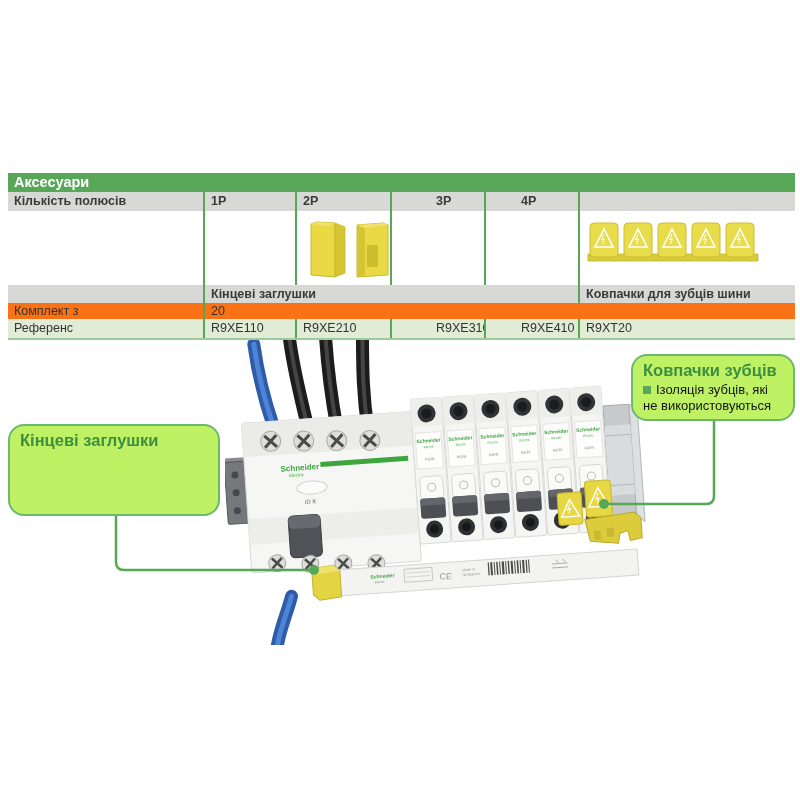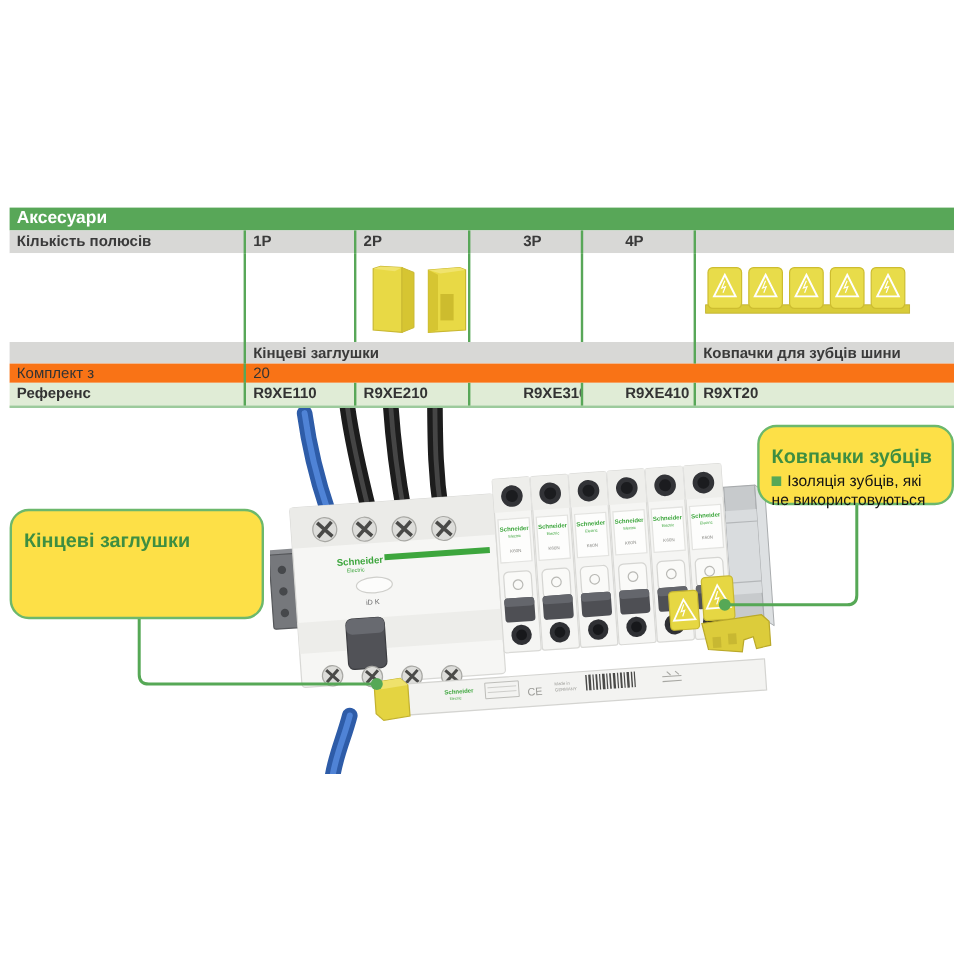--- a/index.html
+++ b/index.html
@@ -14,28 +14,28 @@
   .cell{box-sizing:border-box;padding-left:6px;overflow:hidden;white-space:nowrap;}
   .r-poles{height:19px;background:#d8d8d6;}
   .r-poles .cell{font-size:12.5px;font-weight:bold;color:#3a3a3a;line-height:19px;}
   .r-img{height:74px;background:#ffffff;}
   .r-img .cell{padding:0;}
   .r-lab{height:18px;background:#d8d8d6;}
   .r-lab .cell{font-size:12.5px;font-weight:bold;color:#3a3a3a;line-height:18px;}
   .r-pack{height:16px;background:#f97316;}
   .r-pack .cell{font-size:12.5px;color:#333;line-height:16px;}
   .r-ref{height:19px;background:#e0ecd6;border-bottom:2px solid #9cca9c;}
-  .r-ref .cell{font-size:12.5px;font-weight:bold;color:#333;line-height:19px;}
+  .r-ref .cell{font-size:12.5px;font-weight:normal;color:#333;line-height:19px;}
   .c0{width:195px;}.c1{width:92px;}.c2{width:95px;}.c3{width:94px;padding-left:44px;}.c4{width:94px;padding-left:35px;}
   .c5{width:217px;}.cspan{width:375px;}
   .gb{border-left:2px solid #58a758;}
 
   
-  .callout{position:absolute;border:2.5px solid #6cb86c;border-radius:16px;background:#fde047;
-           padding:16px 10px 6px;box-sizing:border-box;z-index:4;}
+  .callout{position:absolute;border:2.5px solid #6cb86c;border-radius:16px;background:#bef264;
+           padding:5px 10px 6px;box-sizing:border-box;z-index:4;}
   .co-title{font-size:16.5px;font-weight:bold;color:#3e8e41;}
   .co-text{font-size:13px;color:#141414;line-height:1.22;margin-top:2px;}
   .sq{display:inline-block;width:8px;height:8px;background:#56a856;margin-right:5px;}
   .co-left{left:8px;top:424px;width:212px;height:92px;}
   .co-right{left:631px;top:354px;width:164px;height:67px;}
 
   .dev{position:absolute;left:225px;top:338px;z-index:1;}
   .lead{position:absolute;left:0;top:0;z-index:3;pointer-events:none;}
 </style>
 </head>

